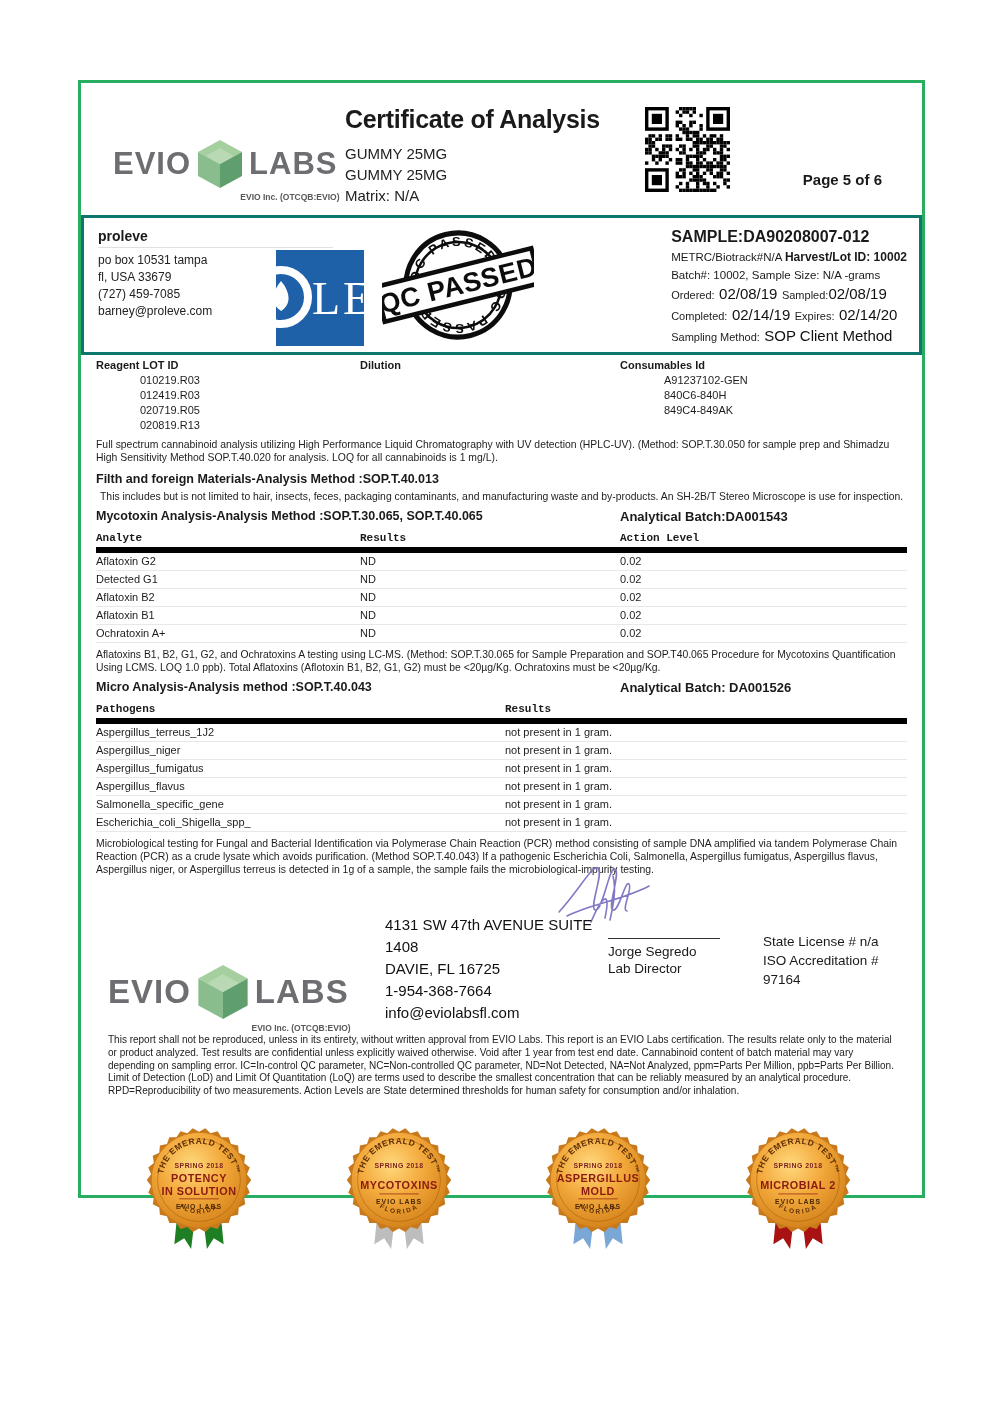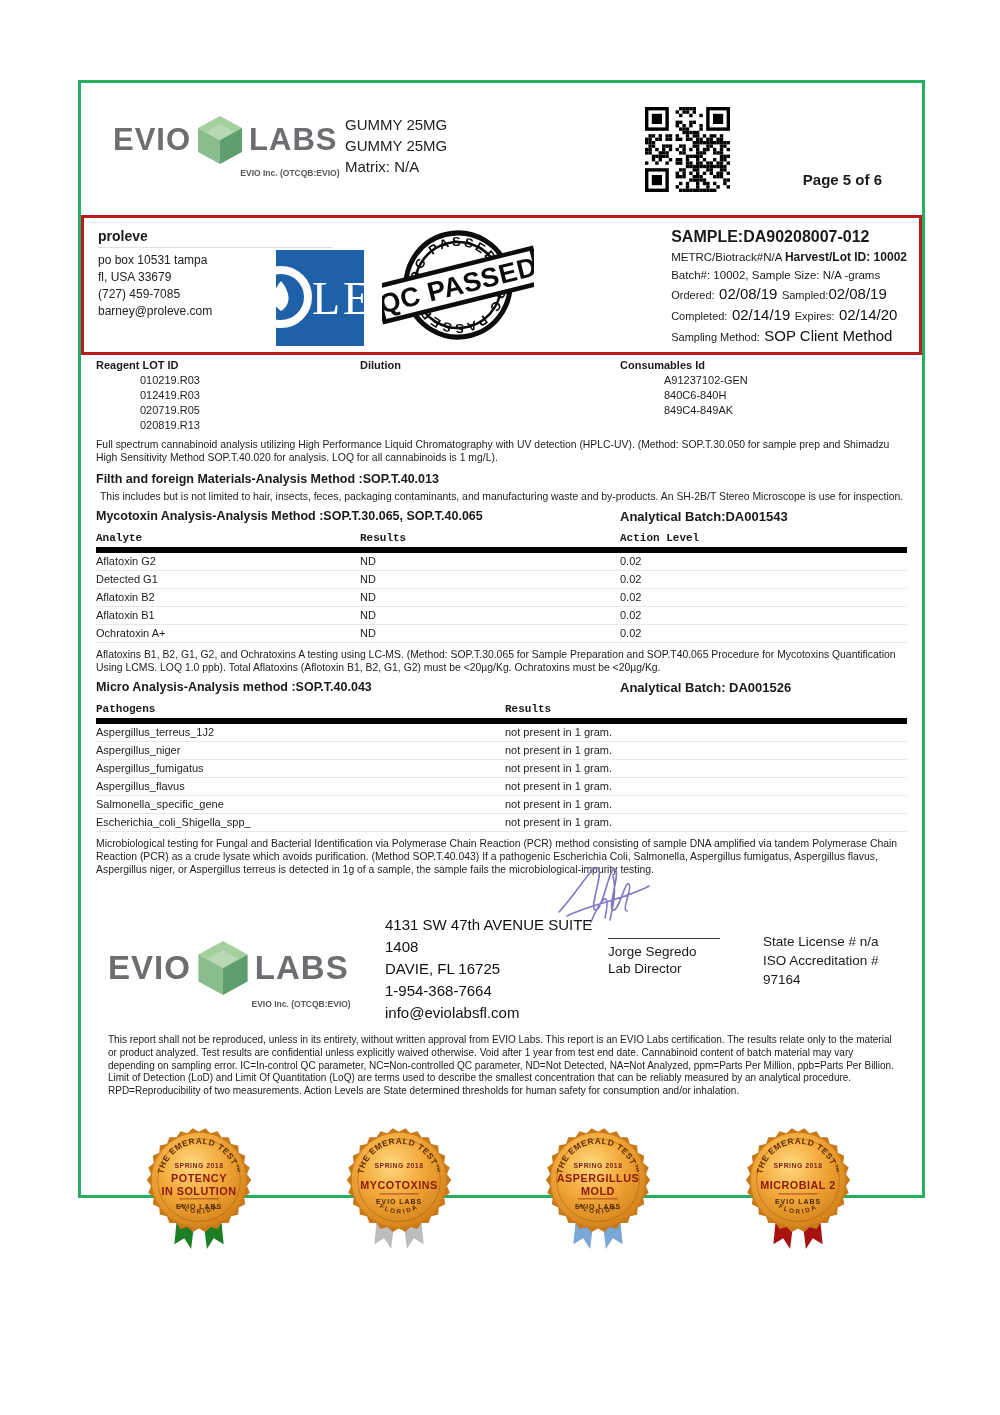--- a/index.html
+++ b/index.html
@@ -9,34 +9,34 @@
     -webkit-font-smoothing:antialiased;
   }
   .page{
     position:absolute;left:78px;top:80px;width:841px;height:1112px;
     border:3px solid #27ae60;background:#fff;
   }
   .content{padding:0 15px;}
 
   
   .hdr{position:relative;height:132px;}
-  .logo-wrap{position:absolute;display:flex;align-items:center;gap:6px;}
+  .logo-wrap{position:absolute;display:flex;align-items:center;gap:6px;margin-top:24px;}
   .hdr .logo-wrap{left:32px;top:32px;}
   .logo-txt{font-weight:bold;color:#6d6e71;letter-spacing:1px;}
   .hdr .logo-txt{font-size:31px;}
   .logo-sub{position:absolute;right:-2px;bottom:-13px;font-size:8.5px;font-weight:bold;color:#58595b;white-space:nowrap;}
   .title-block{position:absolute;left:264px;top:22px;}
   .doc-title{font-size:25px;font-weight:bold;letter-spacing:-0.3px;margin:0;}
   .product{font-size:15px;line-height:21px;color:#222;}
   .product:first-of-type{margin-top:9px;}
   .qr{position:absolute;left:564px;top:24px;background:#fff;}
   .page-num{position:absolute;right:40px;top:88px;font-size:15px;font-weight:bold;}
 
   
-  .info-box{position:relative;height:134px;border:3px solid #b91c1c;margin:0;}
+  .info-box{position:relative;height:134px;border:3px solid #0f766e;margin:0;}
   .client{position:absolute;left:14px;top:10px;}
   .client-name{font-size:14px;font-weight:bold;border-bottom:1px solid #e0e0e0;padding-bottom:3px;margin-bottom:4px;width:235px;}
   .client-line{font-size:12px;line-height:17px;color:#222;}
   .proleve-logo{position:absolute;left:192px;top:32px;}
   .stamp{position:absolute;left:298px;top:4px;}
   .sample{position:absolute;right:12px;top:8px;text-align:left;white-space:nowrap;}
   .s1{font-size:16px;font-weight:bold;line-height:22px;}
   .s2{font-size:11.5px;line-height:18px;}
   .s2 b{font-size:12px;}
   .slab{font-size:11px;color:#222;}
@@ -94,20 +94,21 @@
       <svg width="46" height="50" viewBox="0 0 46 50">
         <polygon points="23,1 45,13 23,25 1,13" fill="#a6cf9f"></polygon>
         <polygon points="1,13 23,25 23,49 1,37" fill="#8abd8d"></polygon>
         <polygon points="45,13 23,25 23,49 45,37" fill="#5f9e6d"></polygon>
         <path d="M23,9 L37,17 L23,25 L9,17 Z" fill="#ffffff" opacity="0.22"></path>
       </svg>
       <span class="logo-txt">LABS</span>
       <span class="logo-sub">EVIO Inc. (OTCQB:EVIO)</span>
     </div>
     <div class="title-block">
+      <h1 class="doc-title">Certificate of Analysis</h1>
       <div class="product">GUMMY 25MG</div>
       <div class="product">GUMMY 25MG</div>
       <div class="product">Matrix: N/A</div>
     </div>
     <div class="qr" id="qr-holder"><svg width="85" height="85" viewBox="0 0 85 85">
           <rect x="0.0" y="30.6" width="3.4" height="3.4" fill="#000"></rect>
           <rect x="0.0" y="34.0" width="3.4" height="3.4" fill="#000"></rect>
           <rect x="0.0" y="40.8" width="3.4" height="3.4" fill="#000"></rect>
           <rect x="0.0" y="44.2" width="3.4" height="3.4" fill="#000"></rect>
           <rect x="0.0" y="54.4" width="3.4" height="3.4" fill="#000"></rect>

